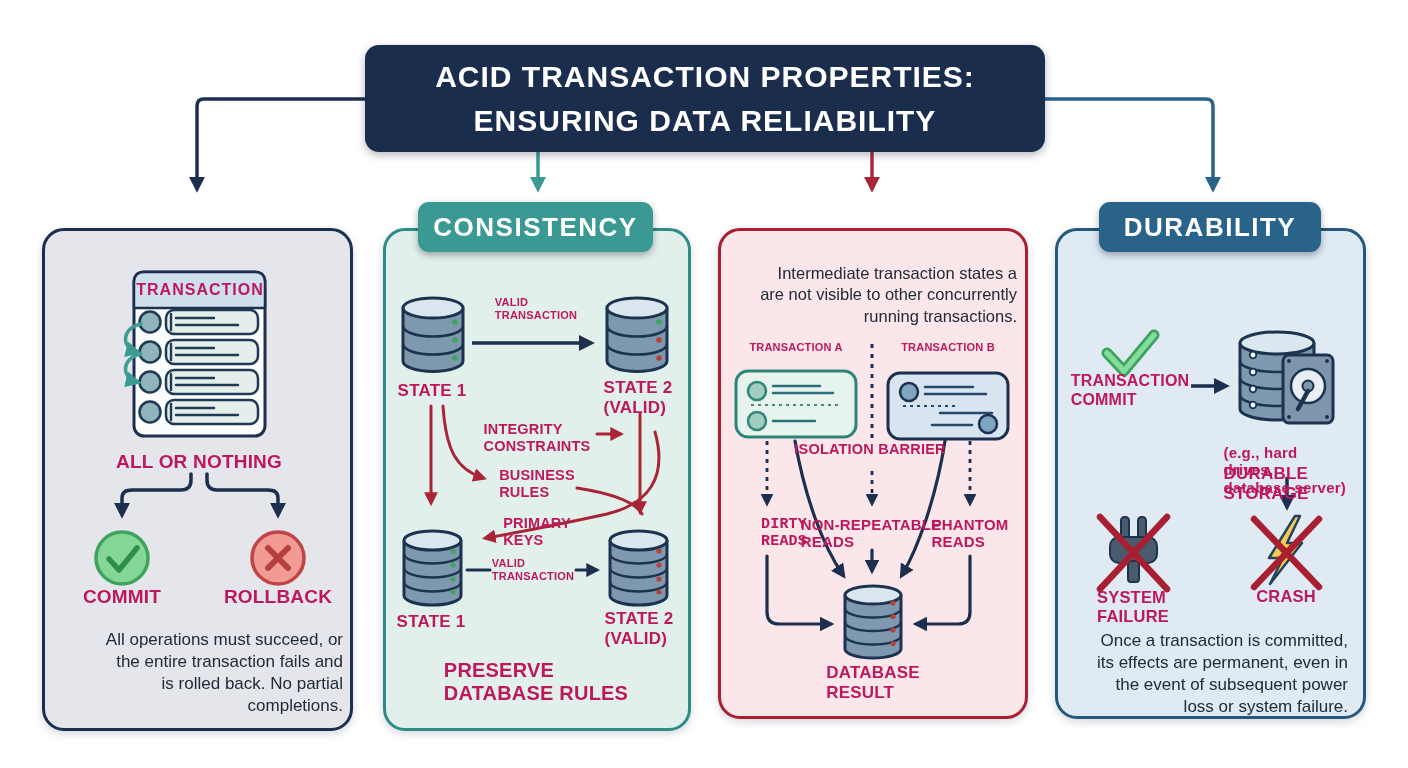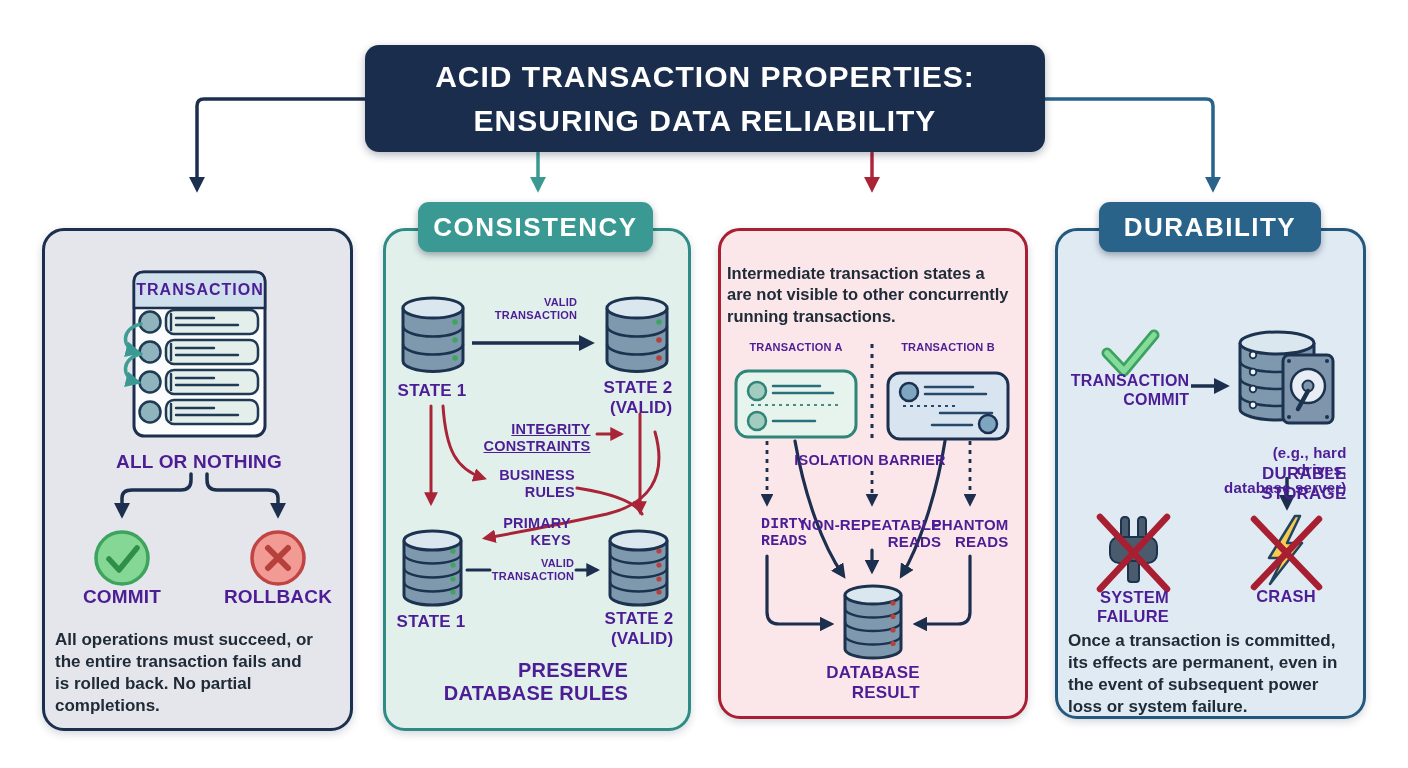--- a/index.html
+++ b/index.html
@@ -15,23 +15,23 @@
   .pill{position:absolute;z-index:3;height:50px;border-radius:11px;display:flex;align-items:center;justify-content:center;
         color:#fff;font-size:26px;font-weight:800;letter-spacing:1.5px;box-shadow:0 3px 7px rgba(10,20,40,.35);}
   .pill-atomicity{left:90px;top:202px;width:219px;background:#1c2f4e;}
   .pill-consistency{left:418px;top:202px;width:235px;background:#3a9a93;}
   .pill-isolation{left:764px;top:203px;width:217px;background:#b51f3b;}
   .pill-durability{left:1099px;top:202px;width:222px;background:#29638a;}
   .banner{position:absolute;left:365px;top:45px;width:680px;height:107px;background:#1b2d4d;border-radius:14px;
           display:flex;align-items:center;justify-content:center;z-index:3;box-shadow:0 3px 8px rgba(10,20,40,.3);}
   .banner-text{color:#ffffff;font-size:30px;font-weight:800;letter-spacing:1px;line-height:1.45;
                white-space:pre-line;text-align:center;}
-  .lbl{position:absolute;z-index:4;transform:translateX(-50%);text-align:right;white-space:pre-line;
-       font-weight:800;color:#4c1d95;line-height:1.16;letter-spacing:.2px;}
-  .para{position:absolute;z-index:4;text-align:left;white-space:pre-line;font-weight:700;font-size:17px;
+  .lbl{position:absolute;z-index:4;transform:translateX(-50%);text-align:left;white-space:pre-line;
+       font-weight:800;color:#be185d;line-height:1.16;letter-spacing:.2px;}
+  .para{position:absolute;z-index:4;text-align:right;white-space:pre-line;font-weight:400;font-size:17px;
         line-height:1.3;color:#202b38;}
   .fs14{font-size:14.5px;} .fs15{font-size:15px;} .fs155{font-size:11px;} .fs16{font-size:16px;}
   .fs165{font-size:16.5px;} .fs17{font-size:17px;} .fs19{font-size:19px;} .fs20{font-size:20px;}
   .w600{font-weight:600;}
 </style>
 </head>
 <body>
 
 <div id="canvas">
 
@@ -253,40 +253,40 @@
   <div class="para" style="left:55px;width:288px;top:629px;">All operations must succeed, or
 the entire transaction fails and
 is rolled back. No partial
 completions.</div>
 
   <div class="lbl fs155" style="left:536px;top:296px;">VALID
 TRANSACTION</div>
   <div class="lbl fs17" style="left:432px;top:381px;">STATE 1</div>
   <div class="lbl fs17" style="left:638px;top:378px;">STATE 2
 (VALID)</div>
-  <div class="lbl fs14" style="left:537px;top:421px;text-decoration:underline;">INTEGRITY
+  <div class="lbl fs14" style="left:537px;top:421px;">INTEGRITY
 CONSTRAINTS</div>
   <div class="lbl fs14" style="left:537px;top:467px;">BUSINESS
 RULES</div>
   <div class="lbl fs14" style="left:537px;top:515px;">PRIMARY
 KEYS</div>
   <div class="lbl fs155" style="left:533px;top:557px;">VALID
 TRANSACTION</div>
   <div class="lbl fs17" style="left:431px;top:612px;">STATE 1</div>
   <div class="lbl fs17" style="left:639px;top:609px;">STATE 2
 (VALID)</div>
   <div class="lbl fs20" style="left:536px;top:659px;">PRESERVE
 DATABASE RULES</div>
 
   <div class="para" style="left:727px;width:290px;top:263px;font-size:16.5px;">Intermediate transaction states a
 are not visible to other concurrently
 running transactions.</div>
   <div class="lbl fs155" style="left:796px;top:341px;">TRANSACTION A</div>
   <div class="lbl fs155" style="left:948px;top:341px;">TRANSACTION B</div>
-  <div class="lbl fs14" style="left:870px;top:452px;">ISOLATION BARRIER</div>
+  <div class="lbl fs14" style="left:870px;top:441px;">ISOLATION BARRIER</div>
   <div class="lbl fs15" style="left:784px;top:516px;font-family:Liberation Mono, monospace;">DIRTY
 READS</div>
   <div class="lbl fs15" style="left:871px;top:516px;">NON-REPEATABLE
 READS</div>
   <div class="lbl fs15" style="left:970px;top:516px;">PHANTOM
 READS</div>
   <div class="lbl fs17" style="left:873px;top:663px;">DATABASE
 RESULT</div>
 
   <div class="lbl fs16" style="left:1130px;top:372px;">TRANSACTION

